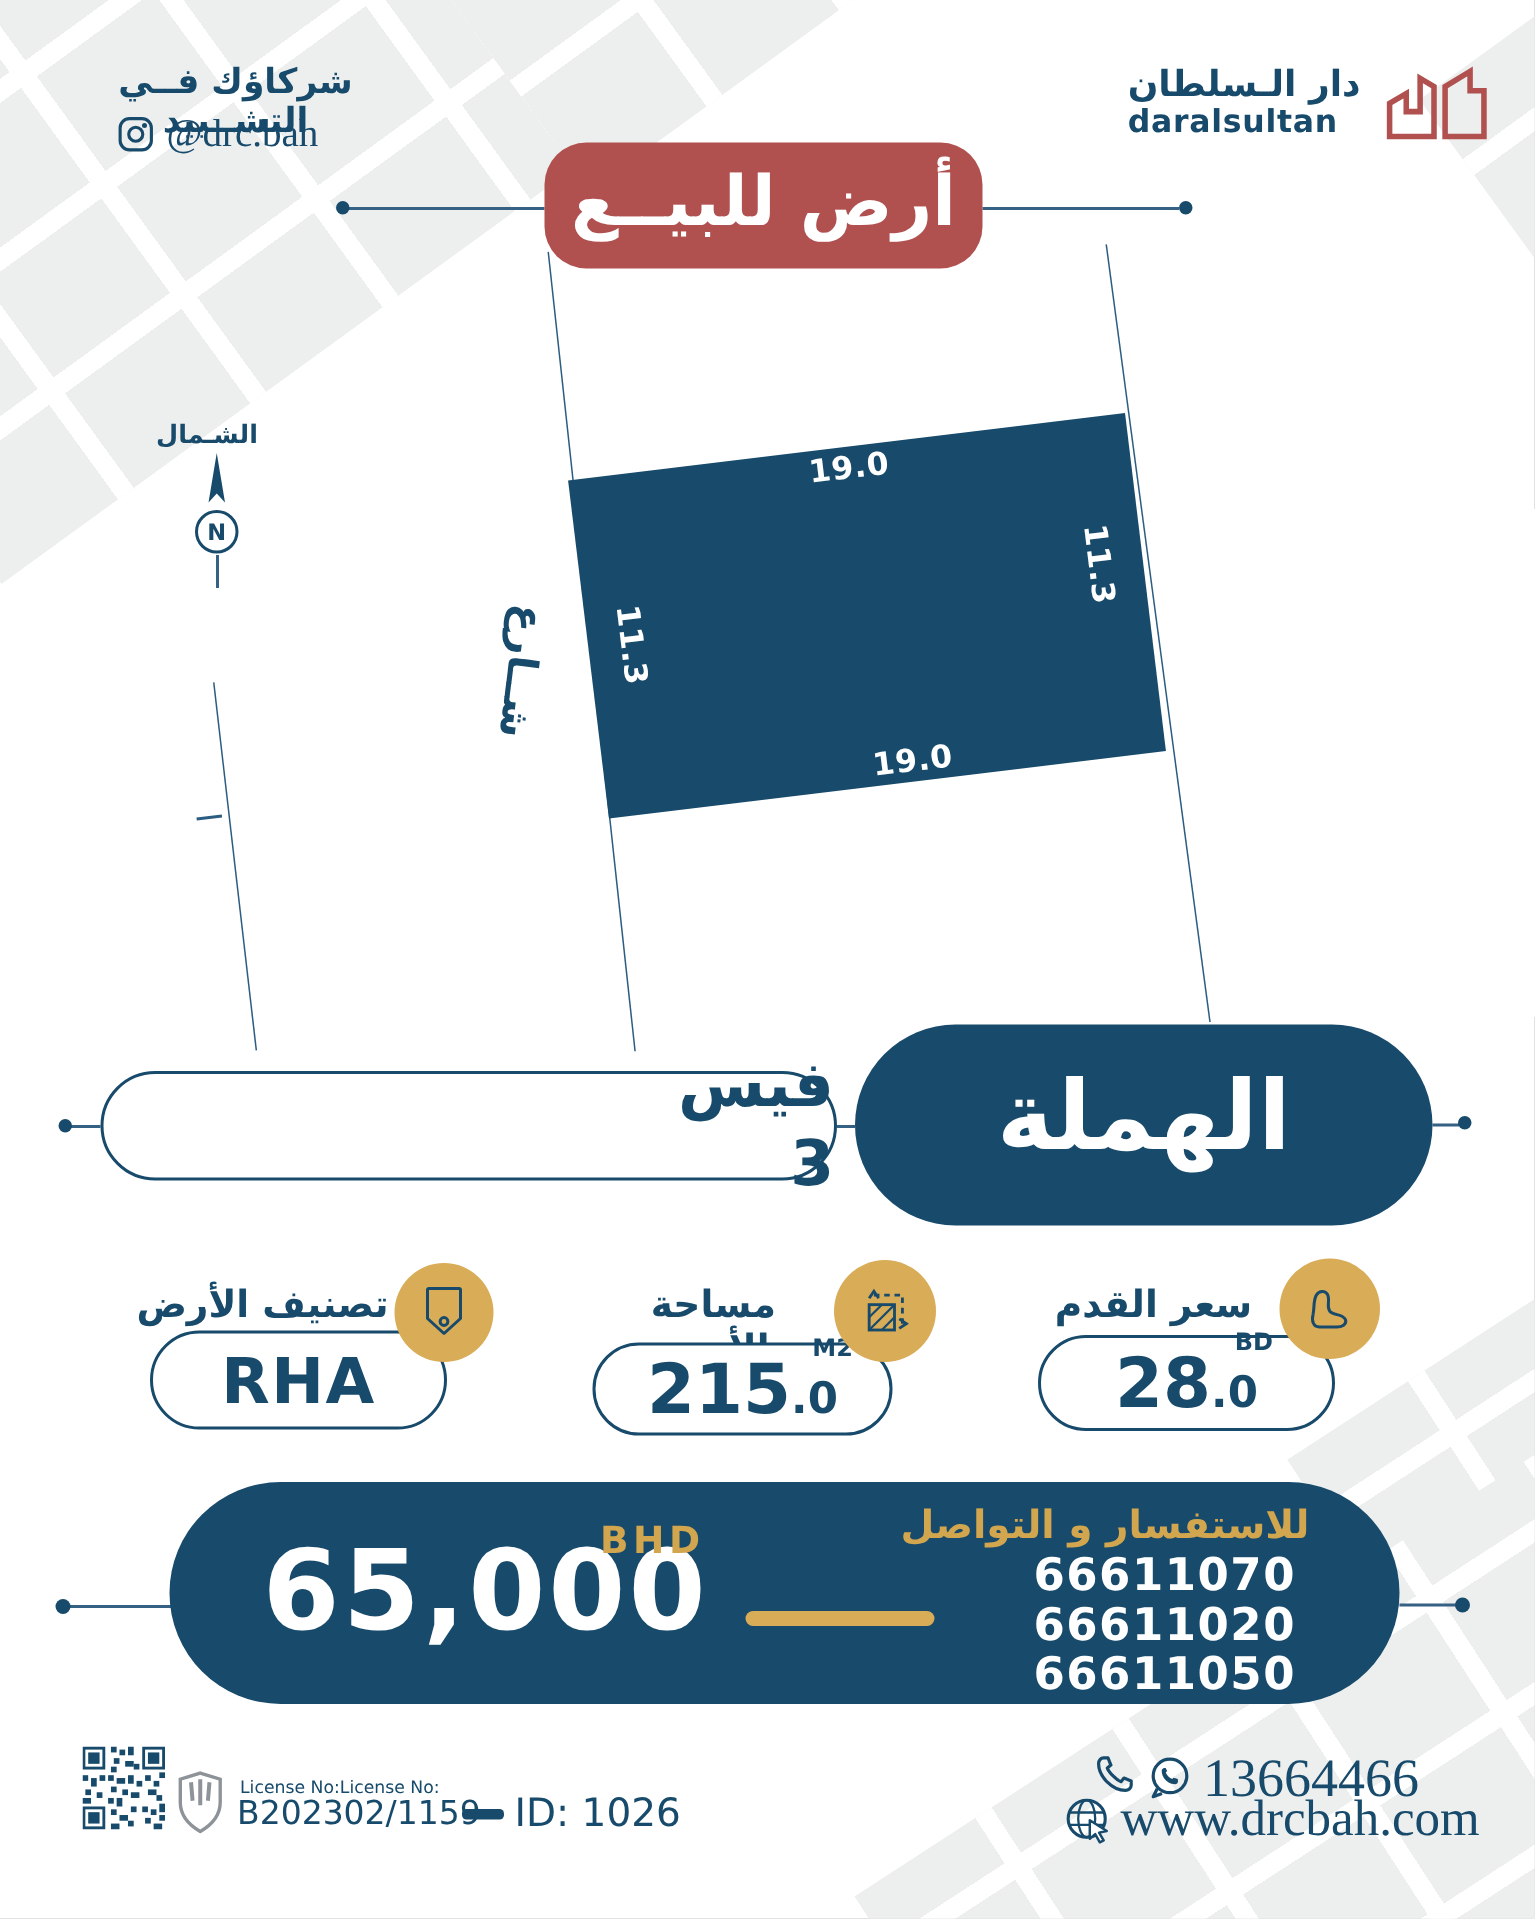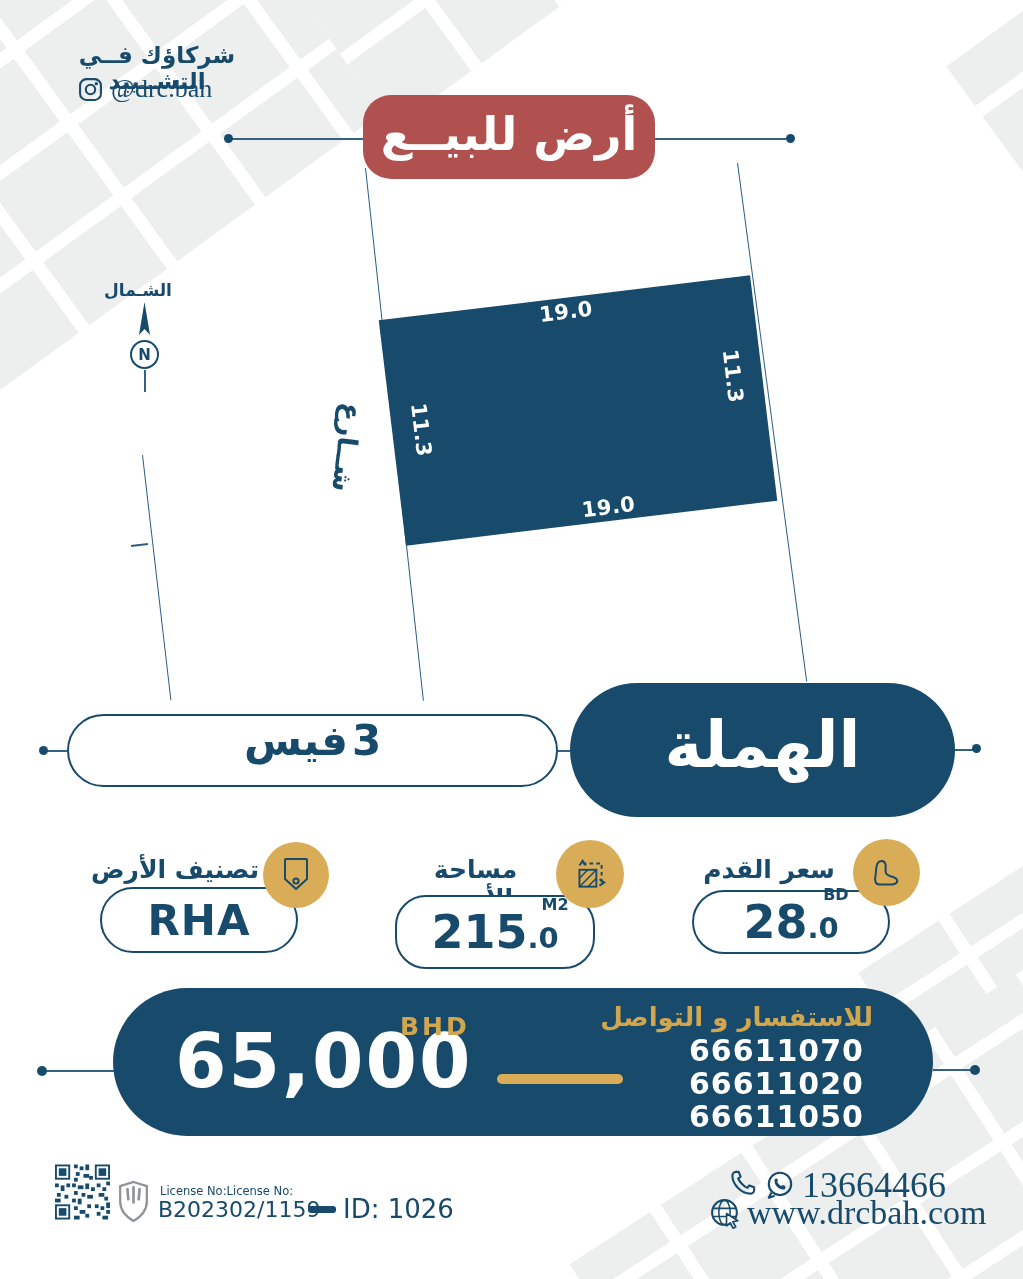--- a/index.html
+++ b/index.html
@@ -50,21 +50,21 @@
     font-size:27px;font-weight:bold;color:var(--navy);}
   .plot{left:391px;top:297px;width:374px;height:227px;background:var(--navy);transform:rotate(-6.9deg);color:#fff;}
   .plot .dim{position:absolute;font-size:21px;font-weight:600;letter-spacing:.5px;}
   .dim-top{top:2px;left:50%;transform:translateX(-50%);}
   .dim-bottom{bottom:2px;left:55%;transform:translateX(-50%);}
   .dim-left{left:2px;top:50%;transform:translateY(-50%) rotate(90deg);}
   .dim-right{right:2px;top:38%;transform:rotate(90deg);}
 
   
   .face-pill{left:67px;top:714px;width:491px;height:73px;background:#fff;border:2px solid var(--navy);border-radius:37px;
-    display:flex;align-items:flex-start;justify-content:center;gap:4px;color:var(--navy);font-size:42px;font-weight:600;padding-bottom:4px;}
+    display:flex;align-items:flex-end;justify-content:center;gap:4px;color:var(--navy);font-size:42px;font-weight:600;padding-bottom:4px;flex-direction:column;}
   .area-pill{left:570px;top:683px;width:385px;height:134px;background:var(--navy);border-radius:67px;
     display:flex;align-items:center;justify-content:center;color:#fff;font-size:64px;font-weight:bold;padding-bottom:10px;}
 
   
   .card-label{position:absolute;z-index:2;font-size:25px;font-weight:bold;color:var(--navy);text-align:center;}
   .gold-circle{position:absolute;z-index:4;background:var(--gold);border-radius:50%;display:flex;align-items:center;justify-content:center;}
   .value-pill{position:absolute;z-index:3;background:#fff;border:2px solid var(--navy);border-radius:33px;
     display:flex;align-items:center;justify-content:center;color:var(--navy);}
   .rha{font-size:42px;font-weight:bold;letter-spacing:1px;}
   .pill-value{position:relative;display:flex;align-items:baseline;color:var(--navy);}
@@ -106,20 +106,32 @@
   <div class="z insta-row">
     <span>
       <svg width="25" height="25" viewBox="0 0 24 24">
           <rect x="2" y="2" width="20" height="20" rx="6" fill="none" stroke="#174a6b" stroke-width="2"></rect>
           <circle cx="12" cy="12" r="4.5" fill="none" stroke="#174a6b" stroke-width="2"></circle>
           <circle cx="17.6" cy="6.4" r="1.6" fill="#174a6b"></circle>
         </svg>
     </span>
     <span class="handle">@drc.bah</span>
   </div>
+  <div class="z logo">
+    <div class="logo-text">
+      <div class="logo-ar" dir="rtl">دار الـسلطان</div>
+      <div class="logo-en">daralsultan</div>
+    </div>
+    <span>
+      <svg width="74" height="62" viewBox="0 0 80 64" fill="none" stroke="#b05150" stroke-width="4" stroke-linejoin="miter">
+        <path d="M8 58 V34 L20 27 V40 H30 V16 L40 22 V58 Z"></path>
+        <path d="M48 58 V22 L66 11 V25 H76 V58 Z"></path>
+      </svg>
+    </span>
+  </div>
 
   <div class="dot" style="left:224px;top:134px;width:9px;height:9px;"></div>
   <div class="tline" style="left:232px;top:138px;width:131px;height:1.5px;"></div>
   <div class="z sale-banner" dir="rtl">أرض للبيــع</div>
   <div class="tline" style="left:655px;top:138px;width:131px;height:1.5px;"></div>
   <div class="dot" style="left:786px;top:134px;width:9px;height:9px;"></div>
 
   <div class="tline" style="left:365px;top:168px;width:1.3px;height:536px;transform:rotate(-6.2deg);transform-origin:top left;background:#2b5d82;"></div>
   <div class="tline" style="left:737px;top:163px;width:1.3px;height:523px;transform:rotate(-7.6deg);transform-origin:top left;background:#2b5d82;"></div>
   <div class="tline" style="left:142px;top:455px;width:1.3px;height:247px;transform:rotate(-6.6deg);transform-origin:top left;background:#2b5d82;"></div>
@@ -174,21 +186,21 @@
     <span>
       <svg width="38" height="38" viewBox="0 0 36 36" fill="none" stroke="#174a6b" stroke-width="1.8">
         <rect x="8" y="14" width="16" height="16"></rect>
         <path d="M8 22 L16 14 M8 30 L24 14 M16 30 L24 22" stroke-width="1.4"></path>
         <path d="M11 8 H29 V26" stroke-dasharray="3.5 3"></path>
         <path d="M8 10 L11 5.5 L14 10"></path>
         <path d="M27 23 L31.5 26 L27 29"></path>
       </svg>
     </span>
   </div>
-  <div class="value-pill" style="left:395px;top:895px;width:200px;height:74px;border-radius:31px;">
+  <div class="value-pill" style="left:395px;top:895px;width:200px;height:62px;border-radius:31px;">
     <span class="pill-value">
       <span class="val-main">215</span>
         <span class="val-sub">.0</span>
       <span class="val-unit">M2</span>
     </span>
   </div>
 
   <div class="card-label" style="left:690px;top:855px;width:158px;" dir="rtl">سعر القدم</div>
   <div class="gold-circle" style="left:853px;top:839px;width:67px;height:67px;">
     <span>

